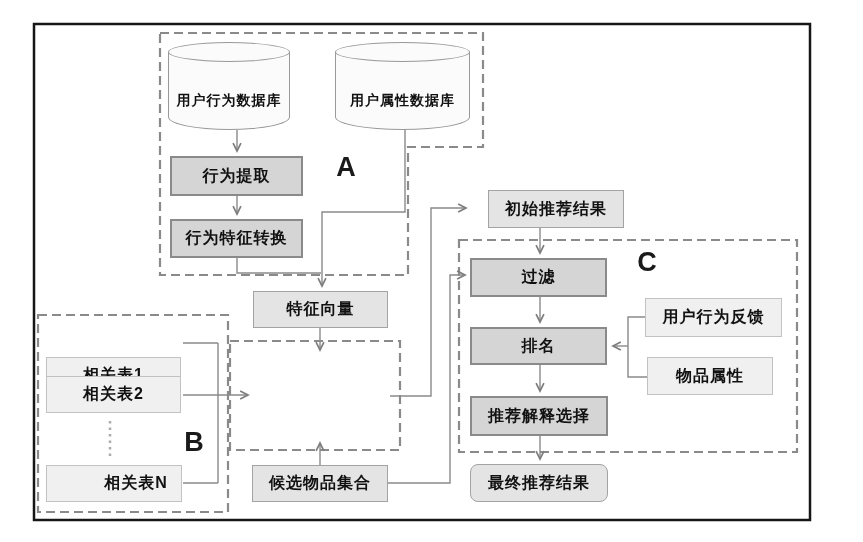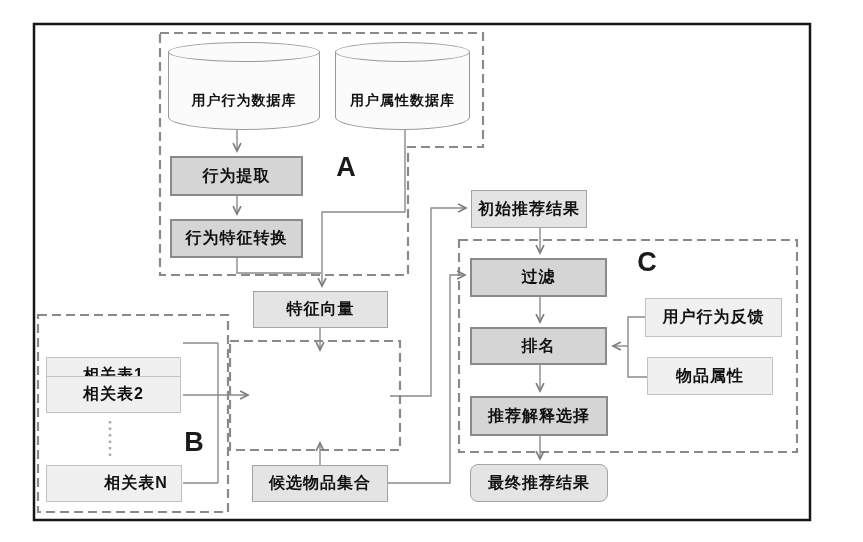--- a/index.html
+++ b/index.html
@@ -74,42 +74,42 @@
       <path d="M645,317 H628 V377 H647"></path>
       <path d="M628,346 H613" marker-end="url(#arr)"></path>
       <path d="M110,421 V459" stroke="#ababab" stroke-width="2.5" stroke-dasharray="2.5 4"></path>
     </g>
   </svg>
 
   <div class="big-letter" style="left:328px;top:151px;width:36px;height:32px;">A</div>
   <div class="big-letter" style="left:176px;top:426px;width:36px;height:32px;">B</div>
   <div class="big-letter" style="left:629px;top:246px;width:36px;height:32px;">C</div>
 
-  <div class="cylinder" style="left:168px;top:42px;width:152px;height:88px;">
+  <div class="cylinder" style="left:168px;top:42px;width:122px;height:88px;">
     <div class="cyl-body"></div>
     <div class="cyl-top"></div>
     <div class="cyl-label">用户行为数据库</div>
   </div>
   <div class="cylinder" style="left:335px;top:42px;width:135px;height:88px;">
     <div class="cyl-body"></div>
     <div class="cyl-top"></div>
     <div class="cyl-label">用户属性数据库</div>
   </div>
 
   <div class="node shade-dark" style="left:170px;top:156px;width:133px;height:40px;">行为提取</div>
   <div class="node shade-dark" style="left:170px;top:219px;width:133px;height:39px;">行为特征转换</div>
 
   <div class="node shade-mid" style="left:253px;top:291px;width:135px;height:37px;">特征向量</div>
   <div class="node shade-mid" style="left:252px;top:465px;width:136px;height:37px;">候选物品集合</div>
 
   <div class="node shade-light" style="left:46px;top:325px;width:135px;height:37px;margin-top:32px;">相关表1</div>
   <div class="node shade-light" style="left:46px;top:376px;width:135px;height:37px;">相关表2</div>
   <div class="node shade-light" style="left:46px;top:465px;width:136px;height:37px;padding-left:44px;">相关表N</div>
 
-  <div class="node shade-mid" style="left:471px;top:190px;width:116px;height:38px;">初始推荐结果</div>
+  <div class="node shade-mid" style="left:488px;top:190px;width:136px;height:38px;">初始推荐结果</div>
   <div class="node shade-dark" style="left:470px;top:258px;width:137px;height:39px;">过滤</div>
   <div class="node shade-dark" style="left:470px;top:327px;width:137px;height:38px;">排名</div>
   <div class="node shade-dark" style="left:470px;top:396px;width:138px;height:40px;">推荐解释选择</div>
   <div class="node shade-mid" style="left:470px;top:464px;width:138px;height:38px;border-radius:8px;">最终推荐结果</div>
   <div class="node shade-light" style="left:645px;top:298px;width:137px;height:39px;">用户行为反馈</div>
   <div class="node shade-light" style="left:647px;top:357px;width:126px;height:38px;">物品属性</div>
 
 </div>
 
 </body></html>

